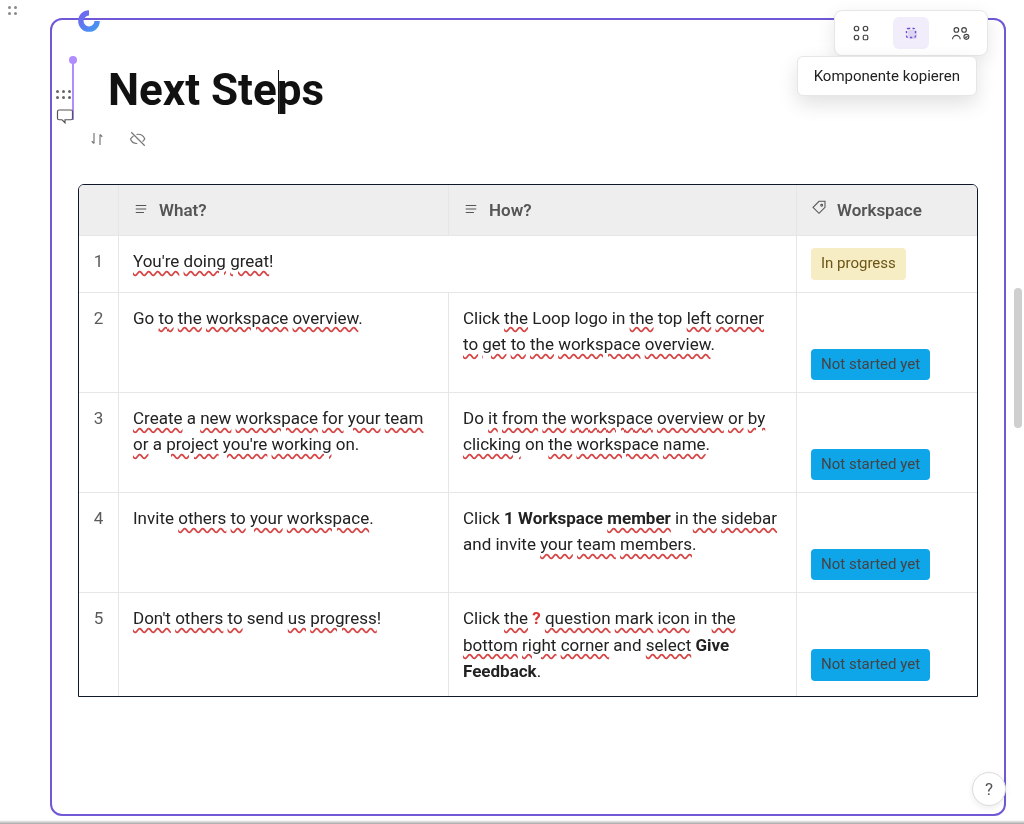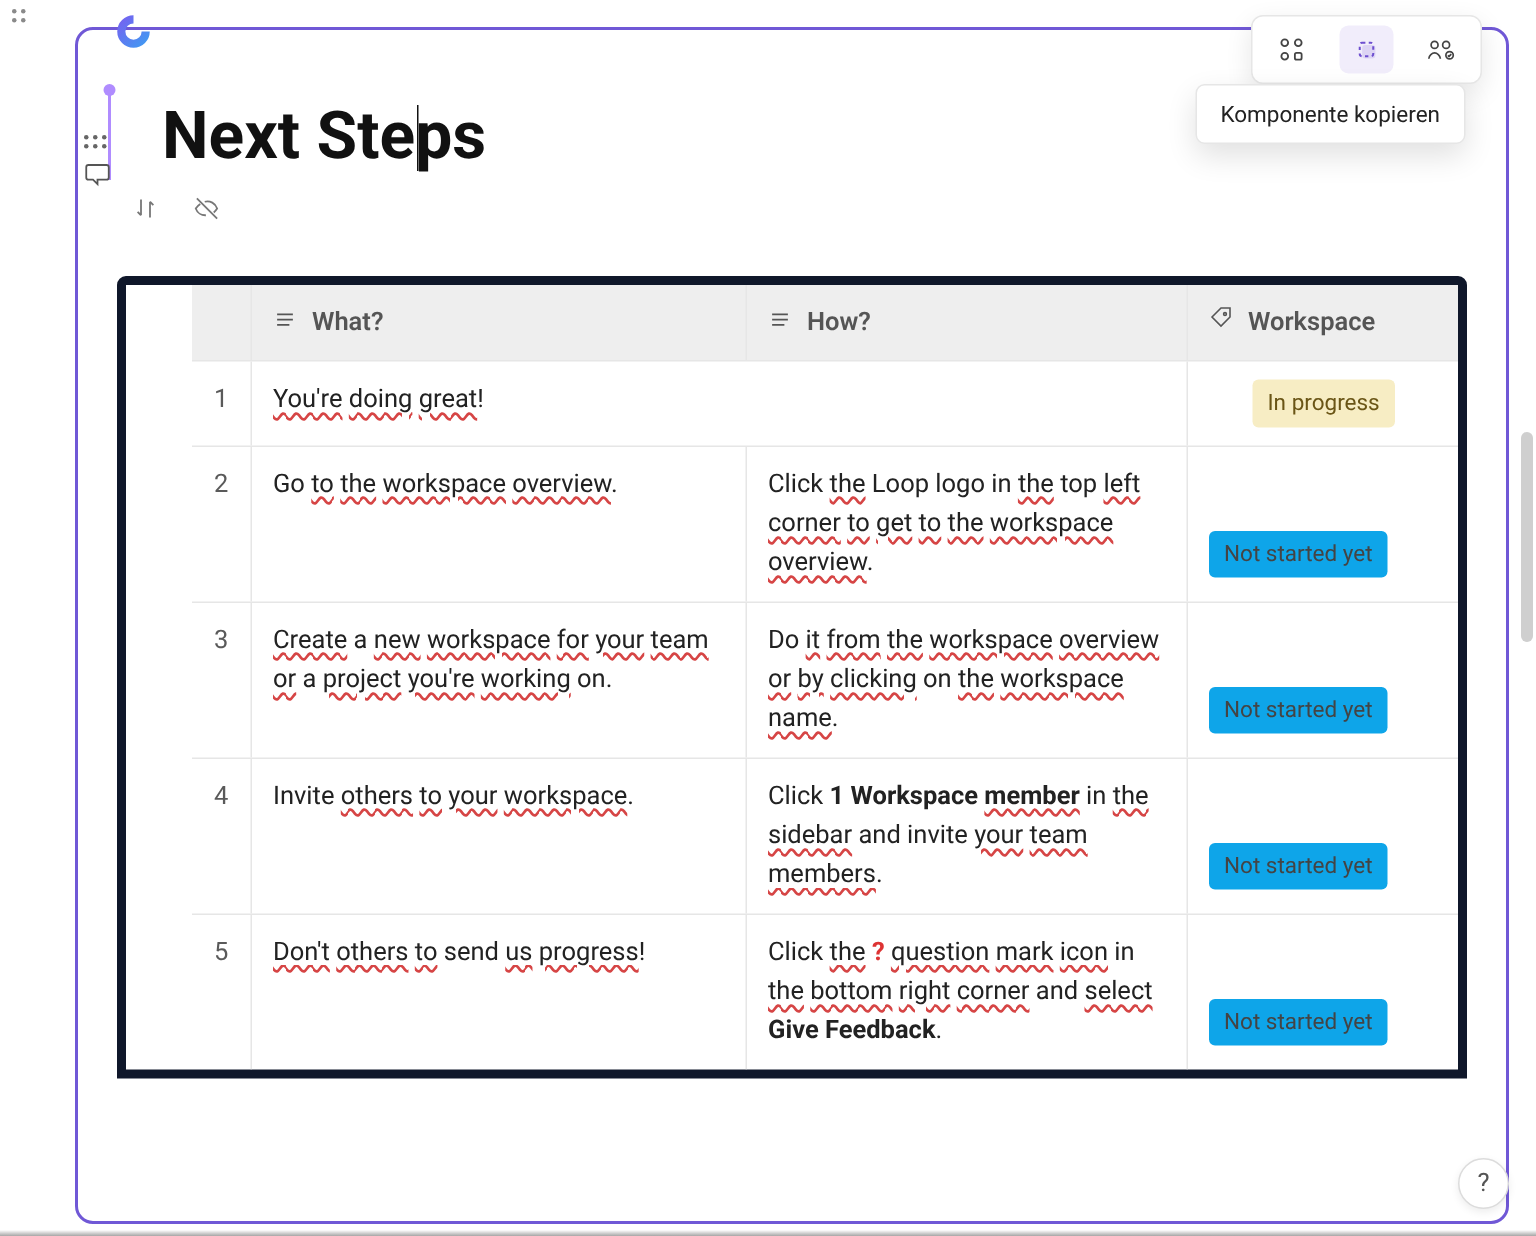--- a/index.html
+++ b/index.html
@@ -73,38 +73,37 @@
     width: 1px; height: 44px; background: #111;
   }
 
   .subtools {
     position: absolute; top: 130px; left: 88px;
     display: flex; gap: 22px; color: #777;
   }
 
   .table {
     position: absolute; top: 184px; left: 78px; right: 46px;
-    border: 6px solid #0f172a; border-radius: 6px 6px 0 0;
+    border: 1px solid #0f172a; border-radius: 6px 6px 0 0;
     overflow: hidden;
-    padding-left: 44px;
   }
   .row { display: flex; align-items: stretch; border-top: 1px solid #e6e6e6; }
   .row.header { background: #eeeeee; border-top: none; color: #555; font-weight: 600; }
   .cell { padding: 12px 14px; font-size: 17px; line-height: 1.55; color: #222; }
   .cell.num { width: 40px; flex: none; text-align: center; color: #5a5a5a; border-right: 1px solid #e6e6e6; }
   .cell.what { width: 330px; flex: none; border-right: 1px solid #e6e6e6; }
   .cell.how  { flex: 1; border-right: 1px solid #e6e6e6; }
   .cell.prog { width: 180px; flex: none; }
   .hdr-inner { display: flex; align-items: center; gap: 10px; color: #555; }
   .hdr-inner .lbl { font-size: 17px; font-weight: 600; }
 
   .spell { text-decoration: underline wavy #d64545; text-underline-offset: 3px; }
 
   .badge { display: inline-block; padding: 4px 10px; border-radius: 4px; font-size: 15px; }
-  .badge.wip { background: #f7edc4; color: #6a5516; margin-left: 29px; }
+  .badge.wip { background: #f7edc4; color: #6a5516; }
   .badge.ns  { background: #0ea5e9; color: #444; margin-top: 44px; }
 
   .qmark { color: #d33; font-weight: 700; }
   .strong { font-weight: 700; }
 
   .help-fab {
     position: absolute; bottom: 18px; right: 18px;
     width: 34px; height: 34px; border-radius: 50%;
     border: 1px solid #dcdcdc; background: #fff;
     display: flex; align-items: center; justify-content: center;

